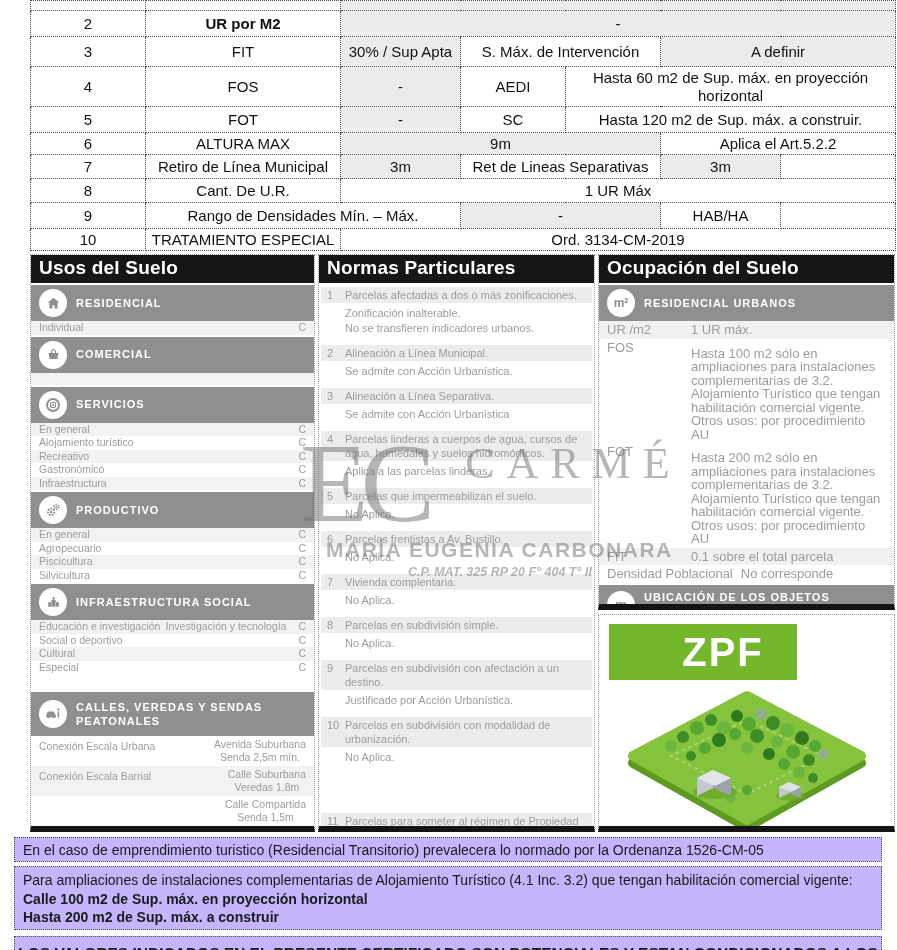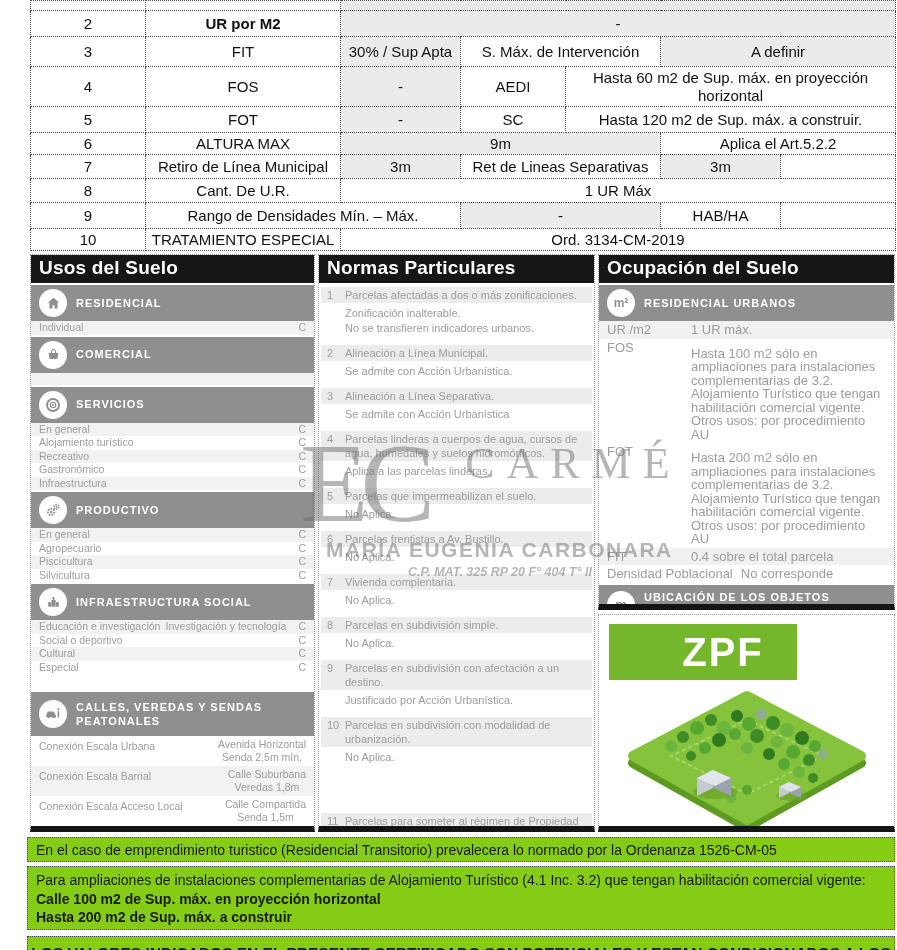--- a/index.html
+++ b/index.html
@@ -88,22 +88,22 @@
   .wm-top { display:flex; align-items:flex-start; }
   .wm-logo { font-family:"Liberation Serif", serif; font-size:112px; line-height:.82;
              letter-spacing:-8px; margin-top:6px; }
   .wm-words { margin-left:10px; font-family:"Liberation Serif", serif; }
   .wm-w1 { font-size:39px; letter-spacing:10px; margin-top:4px; }
   .wm-w2 { font-size:44px; letter-spacing:12px; margin-top:6px; margin-left:28px; }
   .wm-name { font-weight:bold; font-size:21px; letter-spacing:1.5px; margin-top:8px; margin-left:26px; }
   .wm-reg { font-weight:bold; font-size:12.5px; margin-top:3px; margin-left:108px;font-style:italic; }
 
   
-  .note { position:absolute; left:27px; width:868px; border:1px dotted #4a4a4a;
-          font-size:14px; background:#84cc16; }
+  .note { position:absolute; left:14px; width:868px; border:1px dotted #4a4a4a;
+          font-size:14px; background:#c4b5fd; }
   .note1 { top:837px; height:25px; padding:4px 8px; }
   .note2 { top:866px; height:64px; padding:4px 8px; line-height:18.5px; }
   .note2 .b { font-weight:bold; }
   .note3 { top:936px; height:40px; text-align:center; font-weight:bold; font-size:15.5px;
            padding-top:7px; }
 </style>
 </head>
 <body>
 
 <table class="top-table">
@@ -332,28 +332,27 @@
               <rect x="18.2" y="8" width="2" height="9" rx="1"></rect>
               <circle cx="19.2" cy="5.8" r="1.5"></circle>
             </g>
           </svg>
       </span>
       <span class="ttl">CALLES, VEREDAS Y SENDAS PEATONALES</span>
     </div>
     <div class="callerows">
       <div class="callerow">
         <span class="clabel">Conexión Escala Urbana</span>
-        <span class="vv"><span>Avenida Horizontal</span><br><span>Senda 2,5m mín.</span></span>
+        <span class="vv"><span>Avenida Suburbana</span><br><span>Senda 2,5m mín.</span></span>
       </div>
       <div class="callerow">
         <span class="clabel">Conexión Escala Barrial</span>
         <span class="vv"><span>Calle Suburbana</span><br><span>Veredas 1,8m</span></span>
       </div>
       <div class="callerow">
-        <span class="clabel">Conexión Escala Acceso Local</span>
         <span class="vv"><span>Calle Compartida</span><br><span>Senda 1,5m</span></span>
       </div>
     </div>
   </div>
 
   <div class="colbox col-normas">
     <div class="blackbar">Normas Particulares</div>
     <div class="items">
       <div class="nitem">
         <div class="nt">
@@ -454,21 +453,21 @@
         <span class="v vofs">Hasta 100 m2 sólo en ampliaciones para instalaciones complementarias de 3.2. Alojamiento Turístico que tengan habilitación comercial vigente. Otros usos: por procedimiento AU</span>
       </div>
       <div class="gap20"></div>
       <div class="krow">
         <span class="k">FOT</span>
         <span class="v vofs">Hasta 200 m2 sólo en ampliaciones para instalaciones complementarias de 3.2. Alojamiento Turístico que tengan habilitación comercial vigente. Otros usos: por procedimiento AU</span>
       </div>
       <div class="gap12"></div>
       <div class="krow bgA">
         <span class="k">FIT</span>
-        <span class="v">0.4 sobre el total parcela</span>
+        <span class="v">0.1 sobre el total parcela</span>
       </div>
       <div class="krow dens">
         <span class="k">Densidad Poblacional</span>
         <span class="v">No corresponde</span>
       </div>
       <div class="graybar" style="min-height:40px">
         <span class="circle">
             <b style="font-size:13px">m</b>
           </span>
         <span class="ttl">UBICACIÓN DE LOS OBJETOS ARQUITECTÓNICOS</span>

